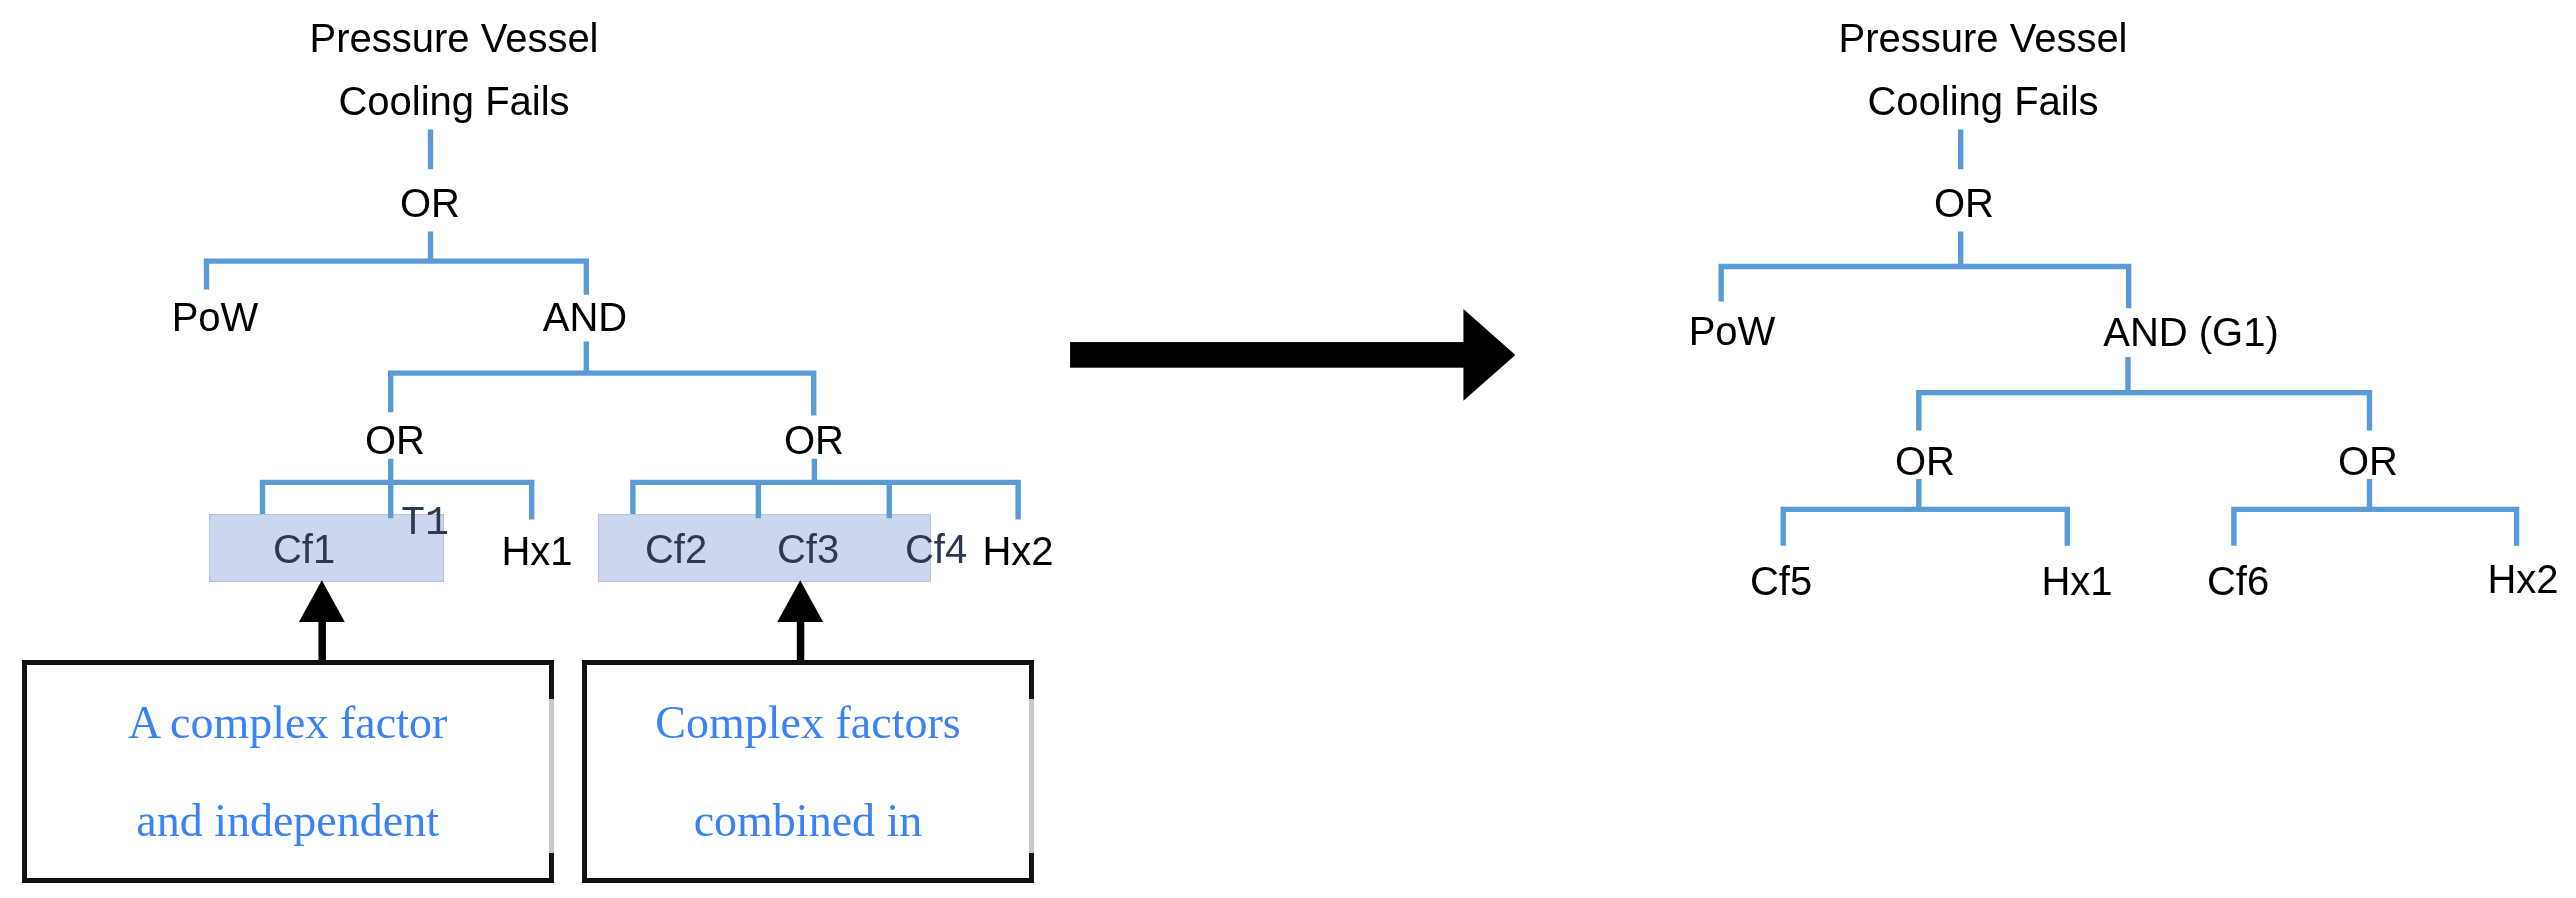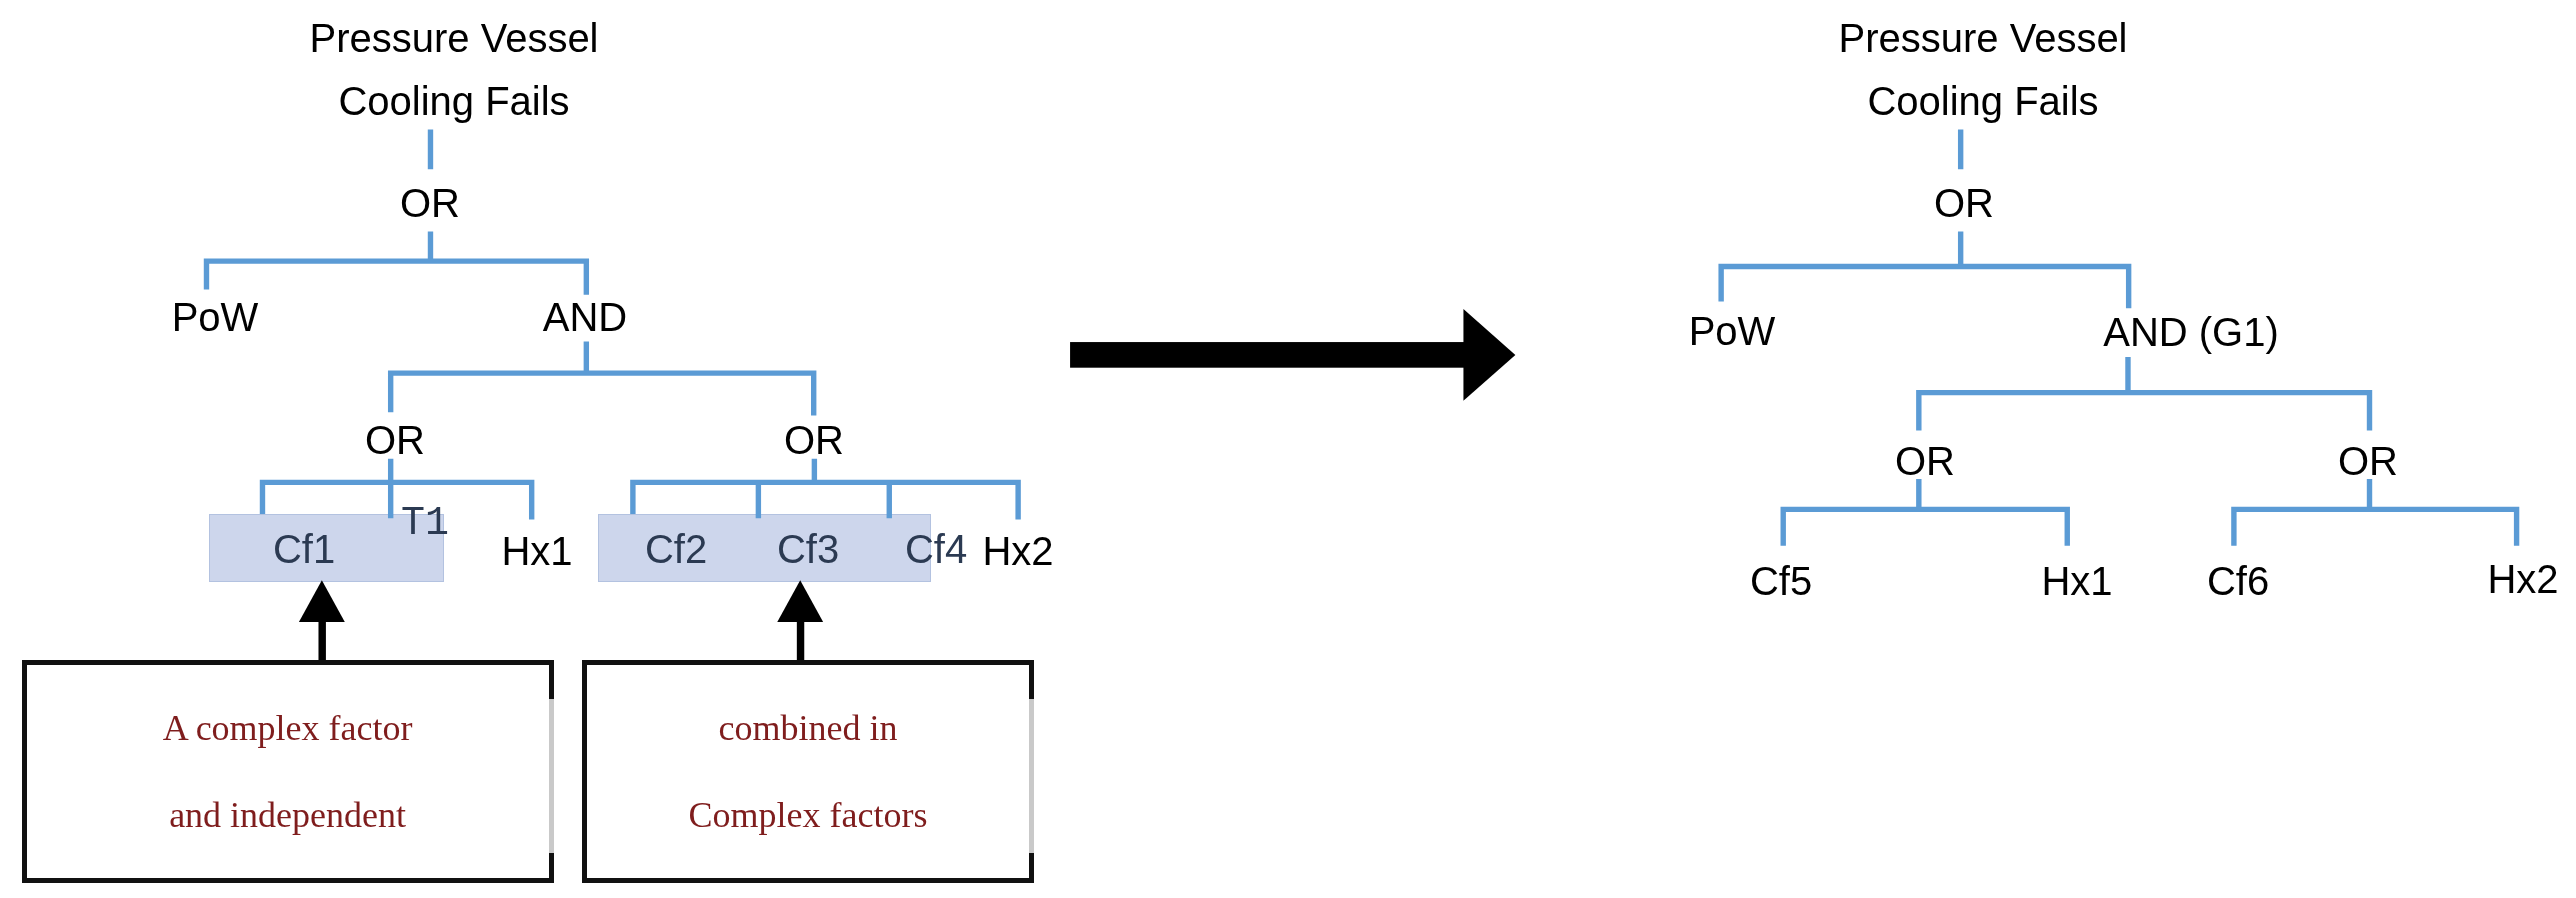--- a/index.html
+++ b/index.html
@@ -41,22 +41,22 @@
   }
   .callout{
     position:absolute;
     box-sizing:border-box;
     border:5.4px solid var(--callout-border);
     background:#ffffff;
     display:flex;flex-direction:column;
     align-items:center;justify-content:center;
     gap:45px;
     font-family:"Liberation Serif", serif;
-    font-size:36px;
-    color:#7f1d1d;
+    font-size:46px;
+    color:#3b82f6;
     text-align:center;
   }
   .callout .artifact{
     position:absolute;
     right:-5.4px;top:34px;
     width:5.4px;height:154px;
     background:var(--callout-artifact);
   }
   .callout span{white-space:nowrap;}
 </style>
@@ -127,19 +127,19 @@
     <div class="lbl" style="left:2238px;top:581px;">Cf6</div>
     <div class="lbl" style="left:2523px;top:579px;">Hx2</div>
   </div>
 
   <div class="callout" style="left:21.6px;top:660px;width:532px;height:223px;">
     <span>A complex factor</span>
     <span>and independent</span>
     <i class="artifact"></i>
   </div>
   <div class="callout" style="left:582px;top:660px;width:452px;height:223px;">
+    <span>Complex factors</span>
     <span>combined in</span>
-    <span>Complex factors</span>
     <i class="artifact"></i>
   </div>
 
 </div>
 
 
 </body></html>

